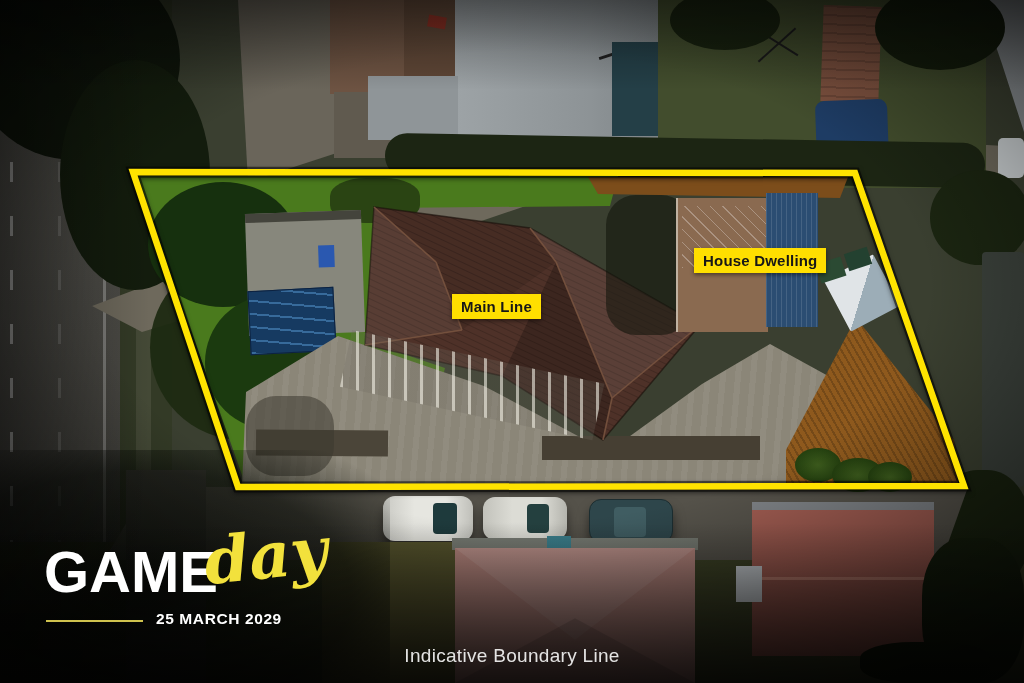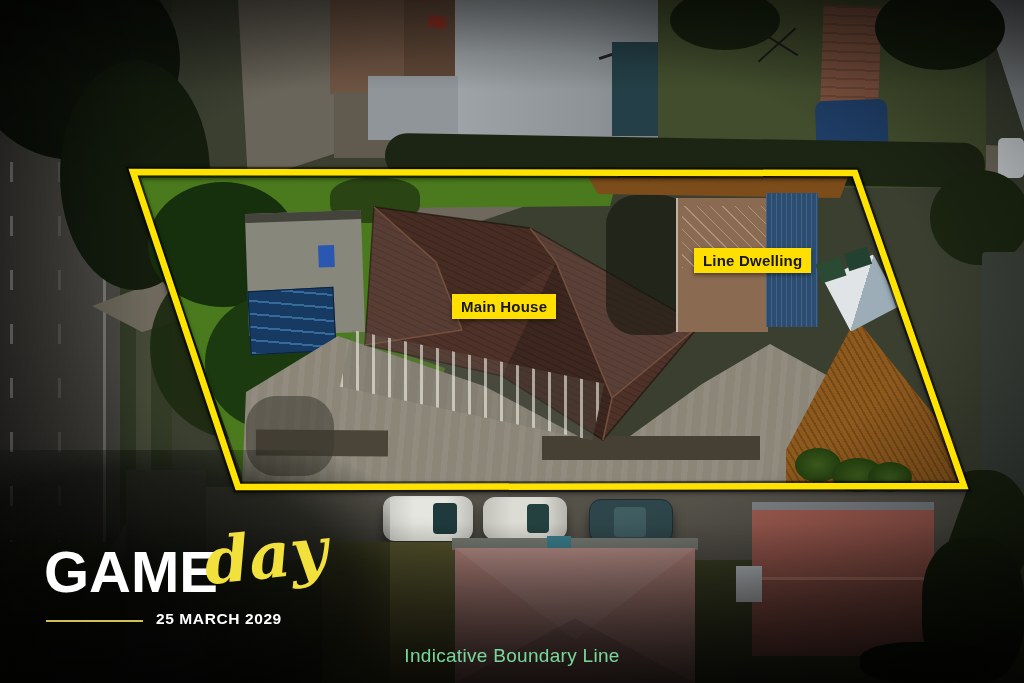--- a/index.html
+++ b/index.html
@@ -138,21 +138,21 @@
     padding:5px 9px;letter-spacing:.2px;box-shadow:0 2px 4px rgba(0,0,0,.45);white-space:nowrap;}
   .tag-main{left:452px;top:294px;}
   .tag-minor{left:694px;top:248px;}
 
   .logo-game{left:44px;top:543px;font-size:58px;font-weight:800;color:#ffffff;line-height:1;letter-spacing:0px;}
   .logo-day{left:204px;top:524px;font-family:"DejaVu Serif",serif;font-style:italic;font-weight:700;
     font-size:64px;color:#f2e13c;line-height:1;transform:rotate(-6deg);}
   .logo-line{left:46px;top:620px;width:97px;height:2px;background:#cfc24e;}
   .logo-date{left:156px;top:610px;font-size:15.5px;font-weight:700;color:#ffffff;letter-spacing:.6px;}
 
-  .footer-note{left:0;top:645px;width:1024px;text-align:center;font-size:19px;color:#86efac;opacity:.88;letter-spacing:.3px;}
+  .footer-note{left:0;top:645px;width:1024px;text-align:center;font-size:19px;color:#ffffff;opacity:.88;letter-spacing:.3px;}
 </style>
 </head>
 <body>
 
 <div id="stage">
 
   <div class="road">
     <div class="dash-a"></div>
     <div class="dash-b"></div>
     <div class="edge-line"></div>
@@ -273,22 +273,22 @@
   <div class="fx vignette"></div>
   <div class="shade-top"></div>
   <div class="shade-left"></div>
   <div class="shade-bottom"></div>
 
   <svg class="fx boundary-svg" viewBox="0 0 1024 683">
     <polygon points="133,172 855,173 964,486 238,487" fill="none" stroke="rgba(0,0,0,.5)" stroke-width="11"></polygon>
     <polygon points="133,172 855,173 964,486 238,487" fill="none" stroke="#ffe300" stroke-width="6.5"></polygon>
   </svg>
 
-  <div class="tag tag-main">Main House</div>
-  <div class="tag tag-minor">Line Dwelling</div>
+  <div class="tag tag-main">Main Line</div>
+  <div class="tag tag-minor">House Dwelling</div>
 
   <div class="logo-game">GAME</div>
   <div class="logo-day">day</div>
   <div class="logo-line"></div>
   <div class="logo-date">25 MARCH 2029</div>
 
   <div class="footer-note">Indicative Boundary Line</div>
 
 </div>
 

